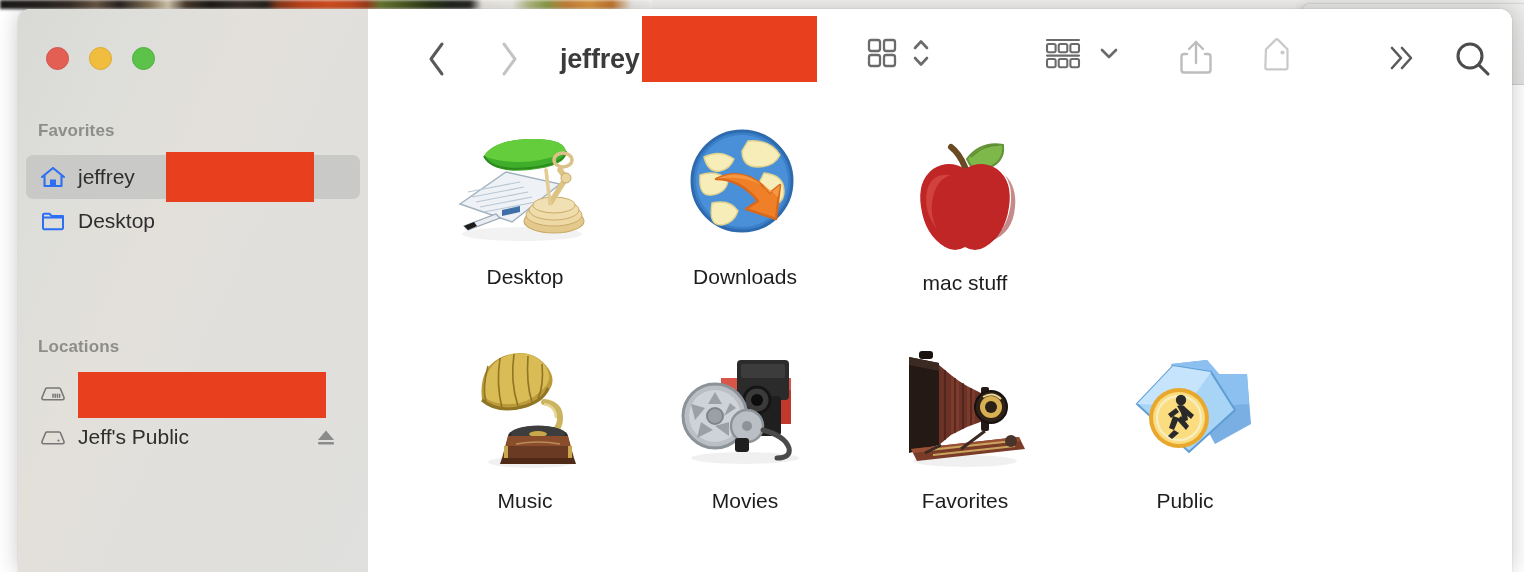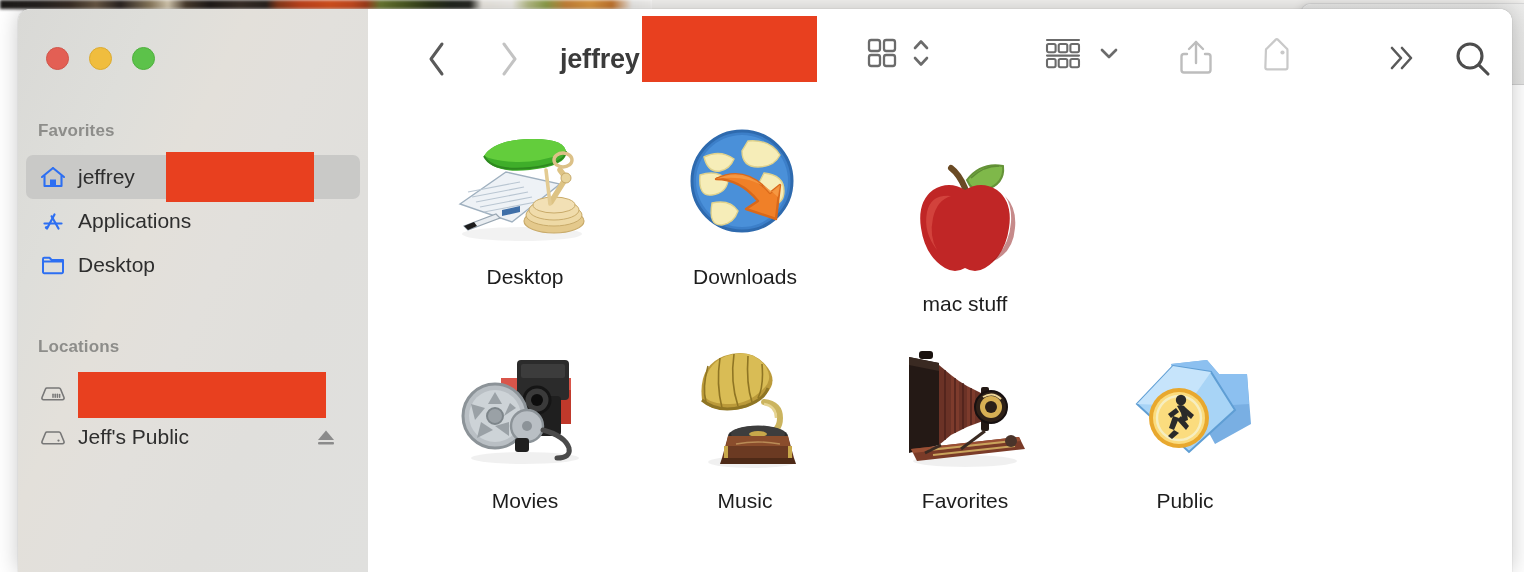--- a/index.html
+++ b/index.html
@@ -320,31 +320,20 @@
             <svg width="26" height="24" viewBox="0 0 26 24">
               <path d="M13 3 L24 12 M13 3 L2 12" fill="none" stroke="#2d6ff2" stroke-width="2.1" stroke-linecap="round"></path>
               <path d="M4.5 11 L4.5 21 L21.5 21 L21.5 11" fill="none" stroke="#2d6ff2" stroke-width="2.1" stroke-linejoin="round" stroke-linecap="round"></path>
               <rect x="10" y="14.5" width="6" height="6.5" fill="#2d6ff2"></rect>
             </svg>
           </span>
           <span class="sb-label">jeffrey</span>
           <div class="redact" style="left:140px; top:-3px; width:148px; height:50px;"></div>
         </div>
 
-        <div class="sb-row">
-          <span class="sb-icon">
-            <svg width="26" height="24" viewBox="0 0 26 24">
-              <path d="M7 19.5 L14.5 5.5" fill="none" stroke="#2d6ff2" stroke-width="2.2" stroke-linecap="round"></path>
-              <path d="M18.5 19.5 L11.6 7.3" fill="none" stroke="#2d6ff2" stroke-width="2.2" stroke-linecap="round"></path>
-              <path d="M4.5 14.5 L21.5 14.5" fill="none" stroke="#2d6ff2" stroke-width="2.2" stroke-linecap="round"></path>
-              <circle cx="6.4" cy="18.6" r="1.5" fill="#2d6ff2"></circle>
-            </svg>
-          </span>
-          <span class="sb-label">Applications</span>
-        </div>
 
         <div class="sb-row">
           <span class="sb-icon">
             <svg width="26" height="24" viewBox="0 0 26 24">
               <path d="M3 8.5 L3 19 a1.2 1.2 0 0 0 1.2 1.2 L21.8 20.2 a1.2 1.2 0 0 0 1.2 -1.2 L23 8.5 Z" fill="none" stroke="#2d6ff2" stroke-width="2" stroke-linejoin="round"></path>
               <path d="M3 8.5 L3 6 a1.2 1.2 0 0 1 1.2 -1.2 L9.5 4.8 L11.6 7 L23 7 L23 8.5" fill="none" stroke="#2d6ff2" stroke-width="2" stroke-linejoin="round"></path>
             </svg>
           </span>
           <span class="sb-label">Desktop</span>
         </div>
@@ -528,39 +517,73 @@
                 <path d="M18 52 q18 -6 28 6 q-2 12 -16 14 q-14 2 -12 -20 Z" fill="#f6edb8" stroke="#e0d28c" stroke-width="1.4"></path>
                 <path d="M30 80 q18 -4 26 8 q-4 12 -16 14 q-14 1 -10 -22 Z" fill="#f6edb8" stroke="#e0d28c" stroke-width="1.4"></path>
                 <path d="M82 50 q20 2 20 18 q0 14 -16 16 q-14 0 -12 -18 Z" fill="#f6edb8" stroke="#e0d28c" stroke-width="1.4"></path>
                 <path d="M34 56 q30 -14 54 14 l10 -8 l-4 34 l-30 -10 l12 -8 q-18 -22 -42 -22 Z" fill="#f08028" stroke="#d9681a" stroke-width="2.4" stroke-linejoin="round"></path>
                 <path d="M34 56 q30 -14 54 14 l10 -8 l-2 12 q-24 -24 -62 -18 Z" fill="#f79c47" opacity="0.85"></path>
               </svg>
             </div>
             <div class="cell-label">Downloads</div>
           </div>
 
-          <div class="grid-cell" style="margin-top:6px;justify-content:center;">
+          <div class="grid-cell" style="margin-top:6px;">
             <div class="cell-icon">
               <svg width="120" height="126" viewBox="0 0 120 126">
                 <path d="M60 38 q-6 -14 -14 -20" fill="none" stroke="#6a4a24" stroke-width="6" stroke-linecap="round"></path>
                 <path d="M62 30 q14 -18 36 -14 q2 18 -18 24 q-12 4 -18 -10 Z" fill="#7fb84a" stroke="#659338" stroke-width="2"></path>
                 <path d="M66 28 q12 -12 28 -12" fill="none" stroke="#5e8c34" stroke-width="1.6"></path>
                 <path d="M60 40 q-16 -10 -32 0 q-16 12 -12 38 q4 28 24 40 q10 6 20 0 q10 6 20 0 q20 -12 24 -40 q4 -26 -12 -38 q-16 -10 -32 0 Z" fill="#c02626"></path>
                 <path d="M46 46 q-14 4 -18 22 q-4 18 4 32 q-14 -18 -10 -38 q4 -18 24 -16 Z" fill="#e05a4f" opacity="0.55"></path>
                 <path d="M86 112 q18 -14 20 -40 q1 -16 -6 -26 q12 12 10 32 q-2 26 -24 34 Z" fill="#8e1515" opacity="0.5"></path>
               </svg>
             </div>
             <div class="cell-label">mac stuff</div>
           </div>
         </div>
 
         <div class="grid-row r2">
 
           <div class="grid-cell">
             <div class="cell-icon">
+              <svg width="130" height="128" viewBox="0 0 130 128">
+                <ellipse cx="72" cy="116" rx="44" ry="6" fill="#000" opacity="0.06"></ellipse>
+
+                <path d="M22 54 q-4 -34 22 -44 q28 -10 44 12 q10 14 -2 26 q-16 16 -36 16 q-22 0 -28 -10 Z" fill="#bb9a3a"></path>
+                <path d="M24 50 q-2 -30 22 -40 q26 -9 40 11 q8 13 -4 23 q-14 14 -32 14 q-20 0 -26 -8 Z" fill="#d9bc55"></path>
+                <g stroke="#8f7524" stroke-width="1.6" fill="none">
+                  <path d="M40 12 q-4 26 2 50"></path>
+                  <path d="M54 8 q-4 28 4 52"></path>
+                  <path d="M68 10 q-2 28 4 46"></path>
+                  <path d="M28 20 q-6 22 -2 36"></path>
+                  <path d="M82 18 q2 22 -4 34"></path>
+                </g>
+                <path d="M22 54 q16 14 44 6 q18 -6 22 -18" fill="none" stroke="#8f7524" stroke-width="3"></path>
+
+                <path d="M84 56 q16 2 16 16 q0 14 -14 16" fill="none" stroke="#cbb45f" stroke-width="6" stroke-linecap="round"></path>
+                <path d="M84 58 q12 2 12 14" fill="none" stroke="#e6d492" stroke-width="2.4"></path>
+
+                <ellipse cx="78" cy="90" rx="30" ry="10" fill="#2b2b2b"></ellipse>
+                <ellipse cx="78" cy="88" rx="27" ry="8.5" fill="#3d3d3d"></ellipse>
+                <ellipse cx="78" cy="88" rx="9" ry="3" fill="#c8a84a"></ellipse>
+
+                <path d="M48 90 L108 90 L114 112 L42 112 Z" fill="#6b3a22"></path>
+                <path d="M48 90 L108 90 L110 100 L46 100 Z" fill="#8a4d2c"></path>
+                <path d="M42 112 L114 112 L116 118 L40 118 Z" fill="#4e2a17"></path>
+                <rect x="44" y="100" width="4" height="12" fill="#c8a84a"></rect>
+                <rect x="108" y="100" width="4" height="12" fill="#c8a84a"></rect>
+                <path d="M56 98 q22 -4 44 0" fill="none" stroke="#b98b56" stroke-width="1.4"></path>
+              </svg>
+            </div>
+            <div class="cell-label">Music</div>
+          </div>
+
+          <div class="grid-cell">
+            <div class="cell-icon">
               <svg width="140" height="120" viewBox="0 0 140 120">
                 <ellipse cx="70" cy="108" rx="54" ry="6" fill="#000" opacity="0.06"></ellipse>
                 <path d="M46 28 L116 28 L116 74 L46 74 Z" fill="#c0392b"></path>
                 <path d="M46 28 L116 28 L116 40 L46 40 Z" fill="#d9554a"></path>
                 <rect x="62" y="10" width="52" height="40" rx="4" fill="#2b2b2b"></rect>
                 <rect x="66" y="14" width="44" height="14" rx="2" fill="#3c3c3c"></rect>
                 <rect x="58" y="46" width="48" height="40" rx="4" fill="#1f1f1f"></rect>
                 <circle cx="82" cy="50" r="13" fill="#3a3a3a" stroke="#151515" stroke-width="3"></circle>
                 <circle cx="82" cy="50" r="6" fill="#0d0d0d"></circle>
 
@@ -576,54 +599,20 @@
                 </g>
 
                 <circle cx="72" cy="76" r="16" fill="#b9bfc4" stroke="#8c9398" stroke-width="2.4"></circle>
                 <circle cx="72" cy="76" r="5" fill="#8c9398"></circle>
 
                 <path d="M88 80 q22 6 26 18 q2 10 -12 10" fill="none" stroke="#4a4a4a" stroke-width="5" stroke-linecap="round"></path>
                 <rect x="60" y="88" width="14" height="14" rx="3" fill="#1f1f1f"></rect>
               </svg>
             </div>
             <div class="cell-label">Movies</div>
-          </div>
-
-          <div class="grid-cell">
-            <div class="cell-icon">
-              <svg width="130" height="128" viewBox="0 0 130 128">
-                <ellipse cx="72" cy="116" rx="44" ry="6" fill="#000" opacity="0.06"></ellipse>
-
-                <path d="M22 54 q-4 -34 22 -44 q28 -10 44 12 q10 14 -2 26 q-16 16 -36 16 q-22 0 -28 -10 Z" fill="#bb9a3a"></path>
-                <path d="M24 50 q-2 -30 22 -40 q26 -9 40 11 q8 13 -4 23 q-14 14 -32 14 q-20 0 -26 -8 Z" fill="#d9bc55"></path>
-                <g stroke="#8f7524" stroke-width="1.6" fill="none">
-                  <path d="M40 12 q-4 26 2 50"></path>
-                  <path d="M54 8 q-4 28 4 52"></path>
-                  <path d="M68 10 q-2 28 4 46"></path>
-                  <path d="M28 20 q-6 22 -2 36"></path>
-                  <path d="M82 18 q2 22 -4 34"></path>
-                </g>
-                <path d="M22 54 q16 14 44 6 q18 -6 22 -18" fill="none" stroke="#8f7524" stroke-width="3"></path>
-
-                <path d="M84 56 q16 2 16 16 q0 14 -14 16" fill="none" stroke="#cbb45f" stroke-width="6" stroke-linecap="round"></path>
-                <path d="M84 58 q12 2 12 14" fill="none" stroke="#e6d492" stroke-width="2.4"></path>
-
-                <ellipse cx="78" cy="90" rx="30" ry="10" fill="#2b2b2b"></ellipse>
-                <ellipse cx="78" cy="88" rx="27" ry="8.5" fill="#3d3d3d"></ellipse>
-                <ellipse cx="78" cy="88" rx="9" ry="3" fill="#c8a84a"></ellipse>
-
-                <path d="M48 90 L108 90 L114 112 L42 112 Z" fill="#6b3a22"></path>
-                <path d="M48 90 L108 90 L110 100 L46 100 Z" fill="#8a4d2c"></path>
-                <path d="M42 112 L114 112 L116 118 L40 118 Z" fill="#4e2a17"></path>
-                <rect x="44" y="100" width="4" height="12" fill="#c8a84a"></rect>
-                <rect x="108" y="100" width="4" height="12" fill="#c8a84a"></rect>
-                <path d="M56 98 q22 -4 44 0" fill="none" stroke="#b98b56" stroke-width="1.4"></path>
-              </svg>
-            </div>
-            <div class="cell-label">Music</div>
           </div>
 
           <div class="grid-cell">
             <div class="cell-icon">
               <svg width="140" height="122" viewBox="0 0 140 122">
                 <ellipse cx="70" cy="112" rx="52" ry="6" fill="#000" opacity="0.06"></ellipse>
 
                 <path d="M14 8 L44 14 L44 96 L14 104 Z" fill="#241915"></path>
                 <path d="M14 8 L44 14 L44 22 L14 16 Z" fill="#3a2a22"></path>
                 <rect x="24" y="2" width="14" height="8" rx="3" fill="#1a120f"></rect>

